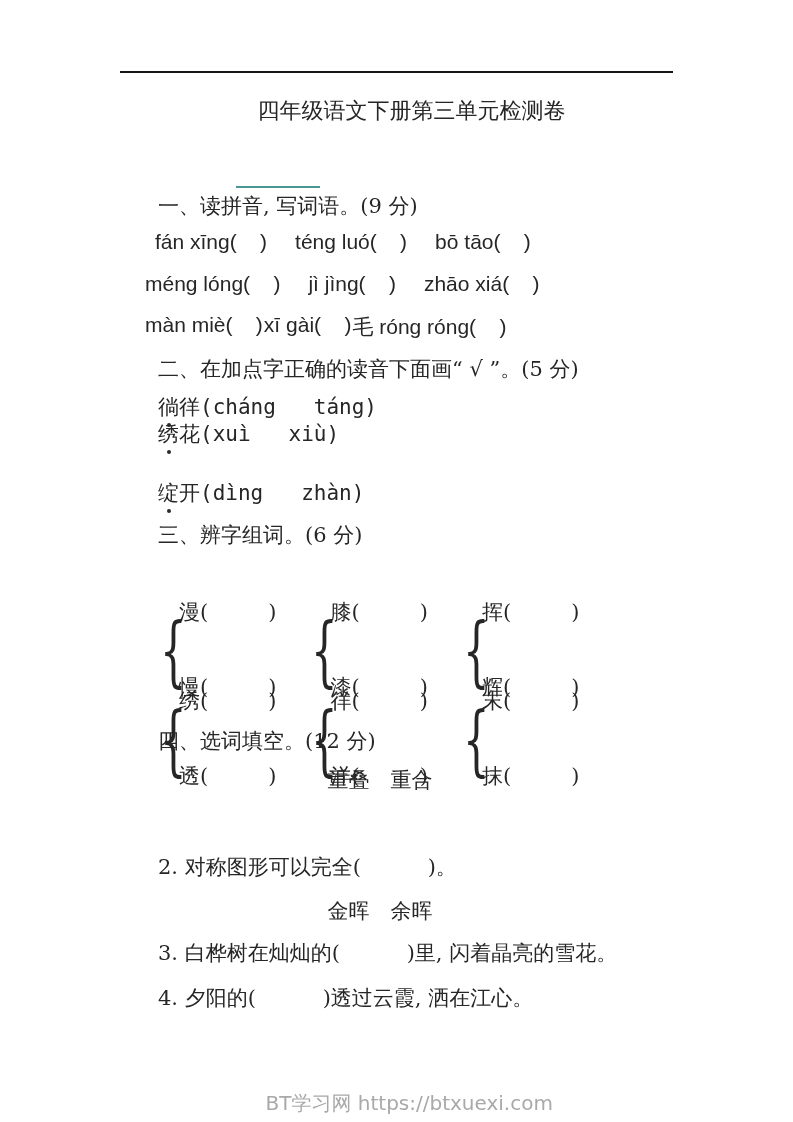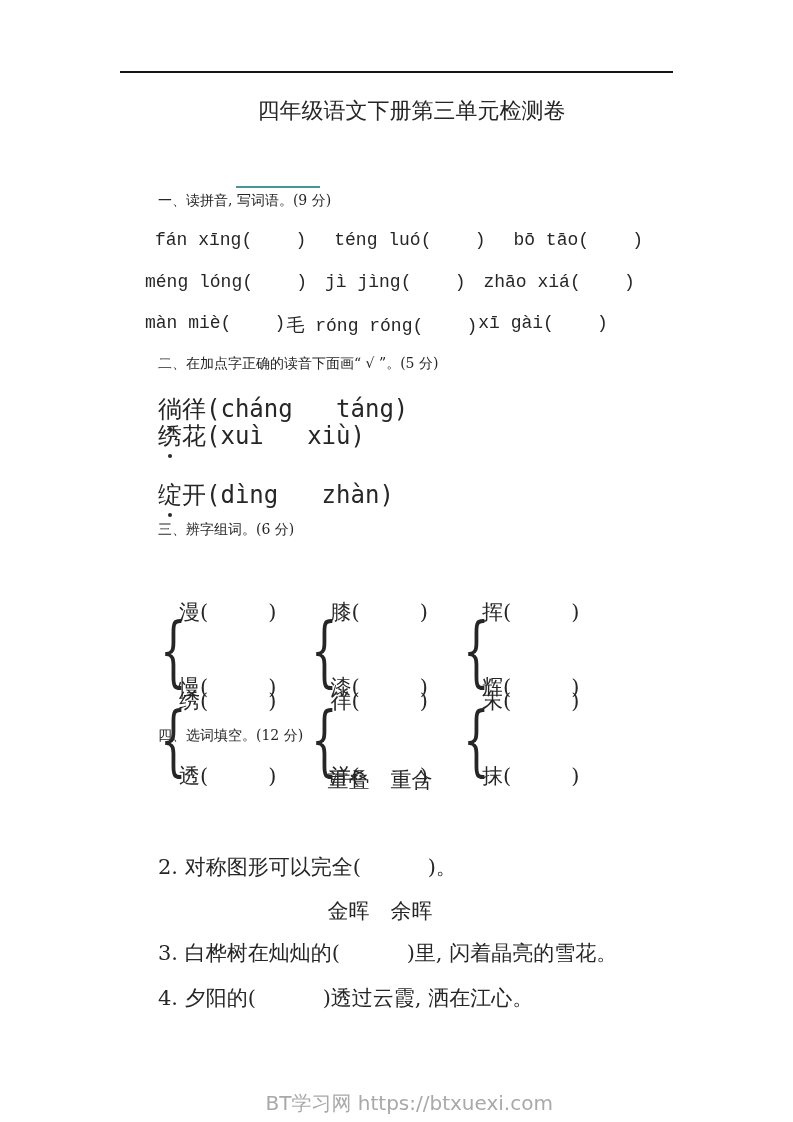--- a/index.html
+++ b/index.html
@@ -6,24 +6,24 @@
   .page {
     position:relative; width:793px; height:1122px;
     background:#ffffff; overflow:hidden;
     font-family:"DejaVu Serif", serif; color:#262626;
   }
   .abs { position:absolute; white-space:pre; }
   .topline { position:absolute; left:120px; top:71px; width:553px; height:2px; background:#161616; }
   .title { top:96px; left:15px; width:100%; text-align:center; font-size:22px; font-weight:400; margin:0; }
   .info { top:145px; left:204px; font-size:21px; }
   .score-line { display:inline-block; width:84px; height:15px; border-bottom:2px solid #4a9596; margin-left:5px; }
-  .h { font-size:14px; left:158px; }
+  .h { font-size:21px; left:158px; }
   .row { display:flex; }
-  .pinyin { font-family:Liberation Mono, monospace; font-size:18px; }
-  .s2row { font-family:"DejaVu Sans Mono", monospace; font-size:24px;justify-content:space-between; }
+  .pinyin { font-family:Liberation Sans, sans-serif; font-size:21px; }
+  .s2row { font-family:"DejaVu Sans Mono", monospace; font-size:21px;justify-content:space-between; }
   .s2item { white-space:pre; }
   .dotted { position:relative; display:inline-block; }
   .dotted::after {
     content:""; position:absolute; left:50%; bottom:-6px;
     width:4px; height:4px; margin-left:-2px; border-radius:50%; background:#2a2a2a;
   }
   .grouprow { gap:30px; }
   .group { display:flex; align-items:center; }
   .brace {
     display:inline-block; width:24px; text-align:center;
@@ -52,29 +52,29 @@
   <div class="abs info">
     <span class="score-line"></span>
   </div>
 
   <div class="abs h" style="top:192px">一、读拼音, 写词语。(9 分)</div>
   <div class="abs row pinyin" style="top:230px;left:155px;gap:28px">
     <span>fán xīng(    )</span>
     <span>téng luó(    )</span>
     <span>bō tāo(    )</span>
   </div>
-  <div class="abs row pinyin" style="top:272px;left:145px;gap:18px">
+  <div class="abs row pinyin" style="top:272px;left:145px;gap:28px">
     <span>méng lóng(    )</span>
     <span>jì jìng(    )</span>
     <span>zhāo xiá(    )</span>
   </div>
   <div class="abs row pinyin" style="top:313px;left:145px;gap:1px">
     <span>màn miè(    )</span>
+    <span>xī gài(    )</span>
     <span>毛 róng róng(    )</span>
-    <span>xī gài(    )</span>
   </div>
 
   <div class="abs h" style="top:355px">二、在加点字正确的读音下面画“ √ ”。(5 分)</div>
   <div class="abs row s2row" style="top:393px;left:158px;gap:30px">
     <span class="s2item"><span></span><span class="dotted">徜</span><span>徉(cháng   táng)</span></span>
   </div>
   <div class="abs row s2row" style="top:420px;left:158px;gap:6px">
     <span class="s2item"><span></span><span class="dotted">绣</span><span>花(xuì   xiù)</span></span>
   </div>
   <div class="abs row s2row" style="top:479px;left:158px">

